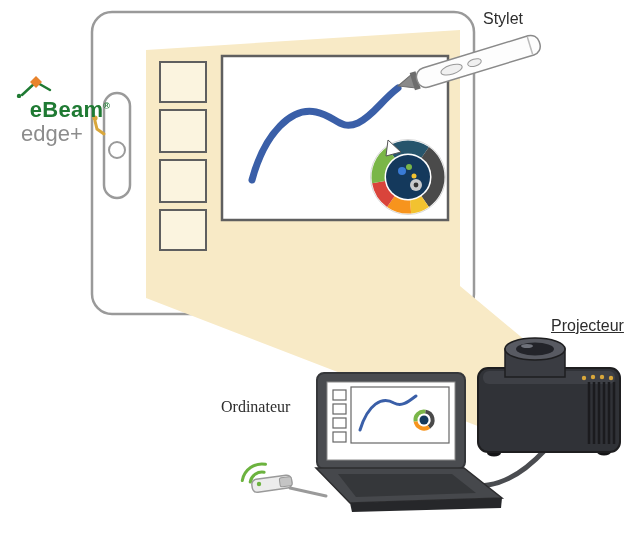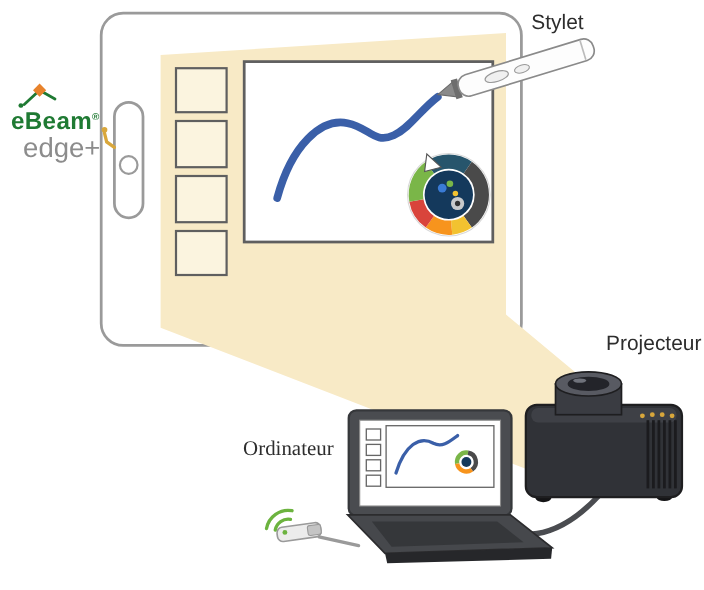--- a/index.html
+++ b/index.html
@@ -1,27 +1,27 @@
 <!DOCTYPE html>
 <html><head>
 <meta charset="utf-8">
 <style>
   html,body{margin:0;padding:0;}
   body{width:640px;height:536px;background:#ffffff;font-family:"Liberation Sans",sans-serif;}
   .stage{position:relative;width:640px;height:536px;overflow:hidden;background:#ffffff;}
   .stage > svg{position:absolute;left:0;top:0;}
-  .label{position:absolute;font-size:19px;color:#2d2d2d;white-space:nowrap;}
+  .label{position:absolute;font-size:16px;color:#2d2d2d;white-space:nowrap;}
   #label-stylus{left:483px;top:10px;}
-  #label-projector{left:551px;top:302px;}
+  #label-projector{left:551px;top:317px;text-decoration:underline;}
   #label-computer{left:221px;top:398px;font-family:Liberation Serif, serif;}
   .brand{position:absolute;left:10px;top:74px;width:120px;}
   .brand-icon{display:block;margin-left:4px;}
-  .brand-name{font-size:22px;font-weight:bold;color:#1F7A33;letter-spacing:.3px;line-height:1.05;}
+  .brand-name{font-size:22px;font-weight:bold;color:#1F7A33;letter-spacing:.3px;line-height:1.05;text-align:center;}
   .brand-name .reg{font-size:9px;vertical-align:super;font-weight:bold;}
-  .brand-model{font-size:25px;color:#8C8C8C;margin-left:11px;margin-top:0px;}
+  .brand-model{font-size:22px;color:#8C8C8C;margin-left:11px;margin-top:0px;}
 </style>
 </head>
 <body>
 
 <div class="stage">
 
   <svg width="640" height="536" viewBox="0 0 640 536">
 
     <g>
       <rect x="92" y="12" width="382" height="302" rx="20" fill="#ffffff" stroke="#9A9A9A" stroke-width="2.5"></rect>

